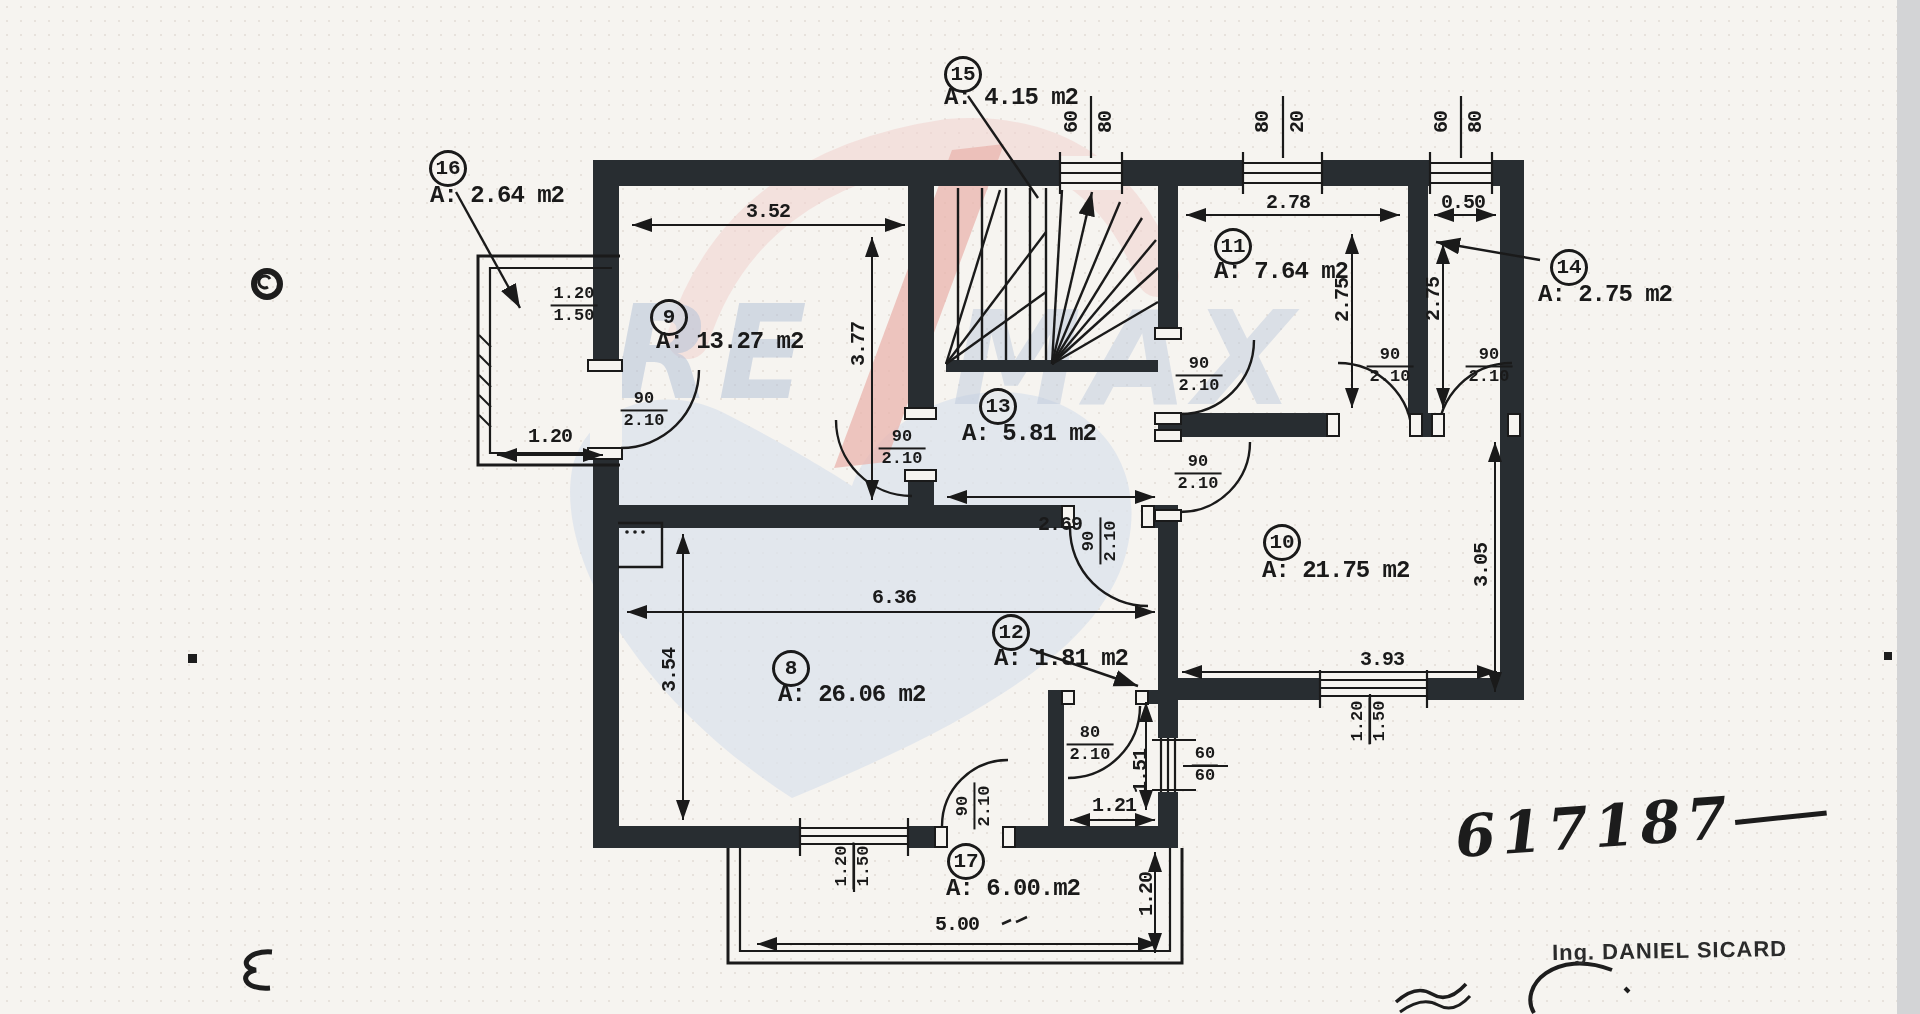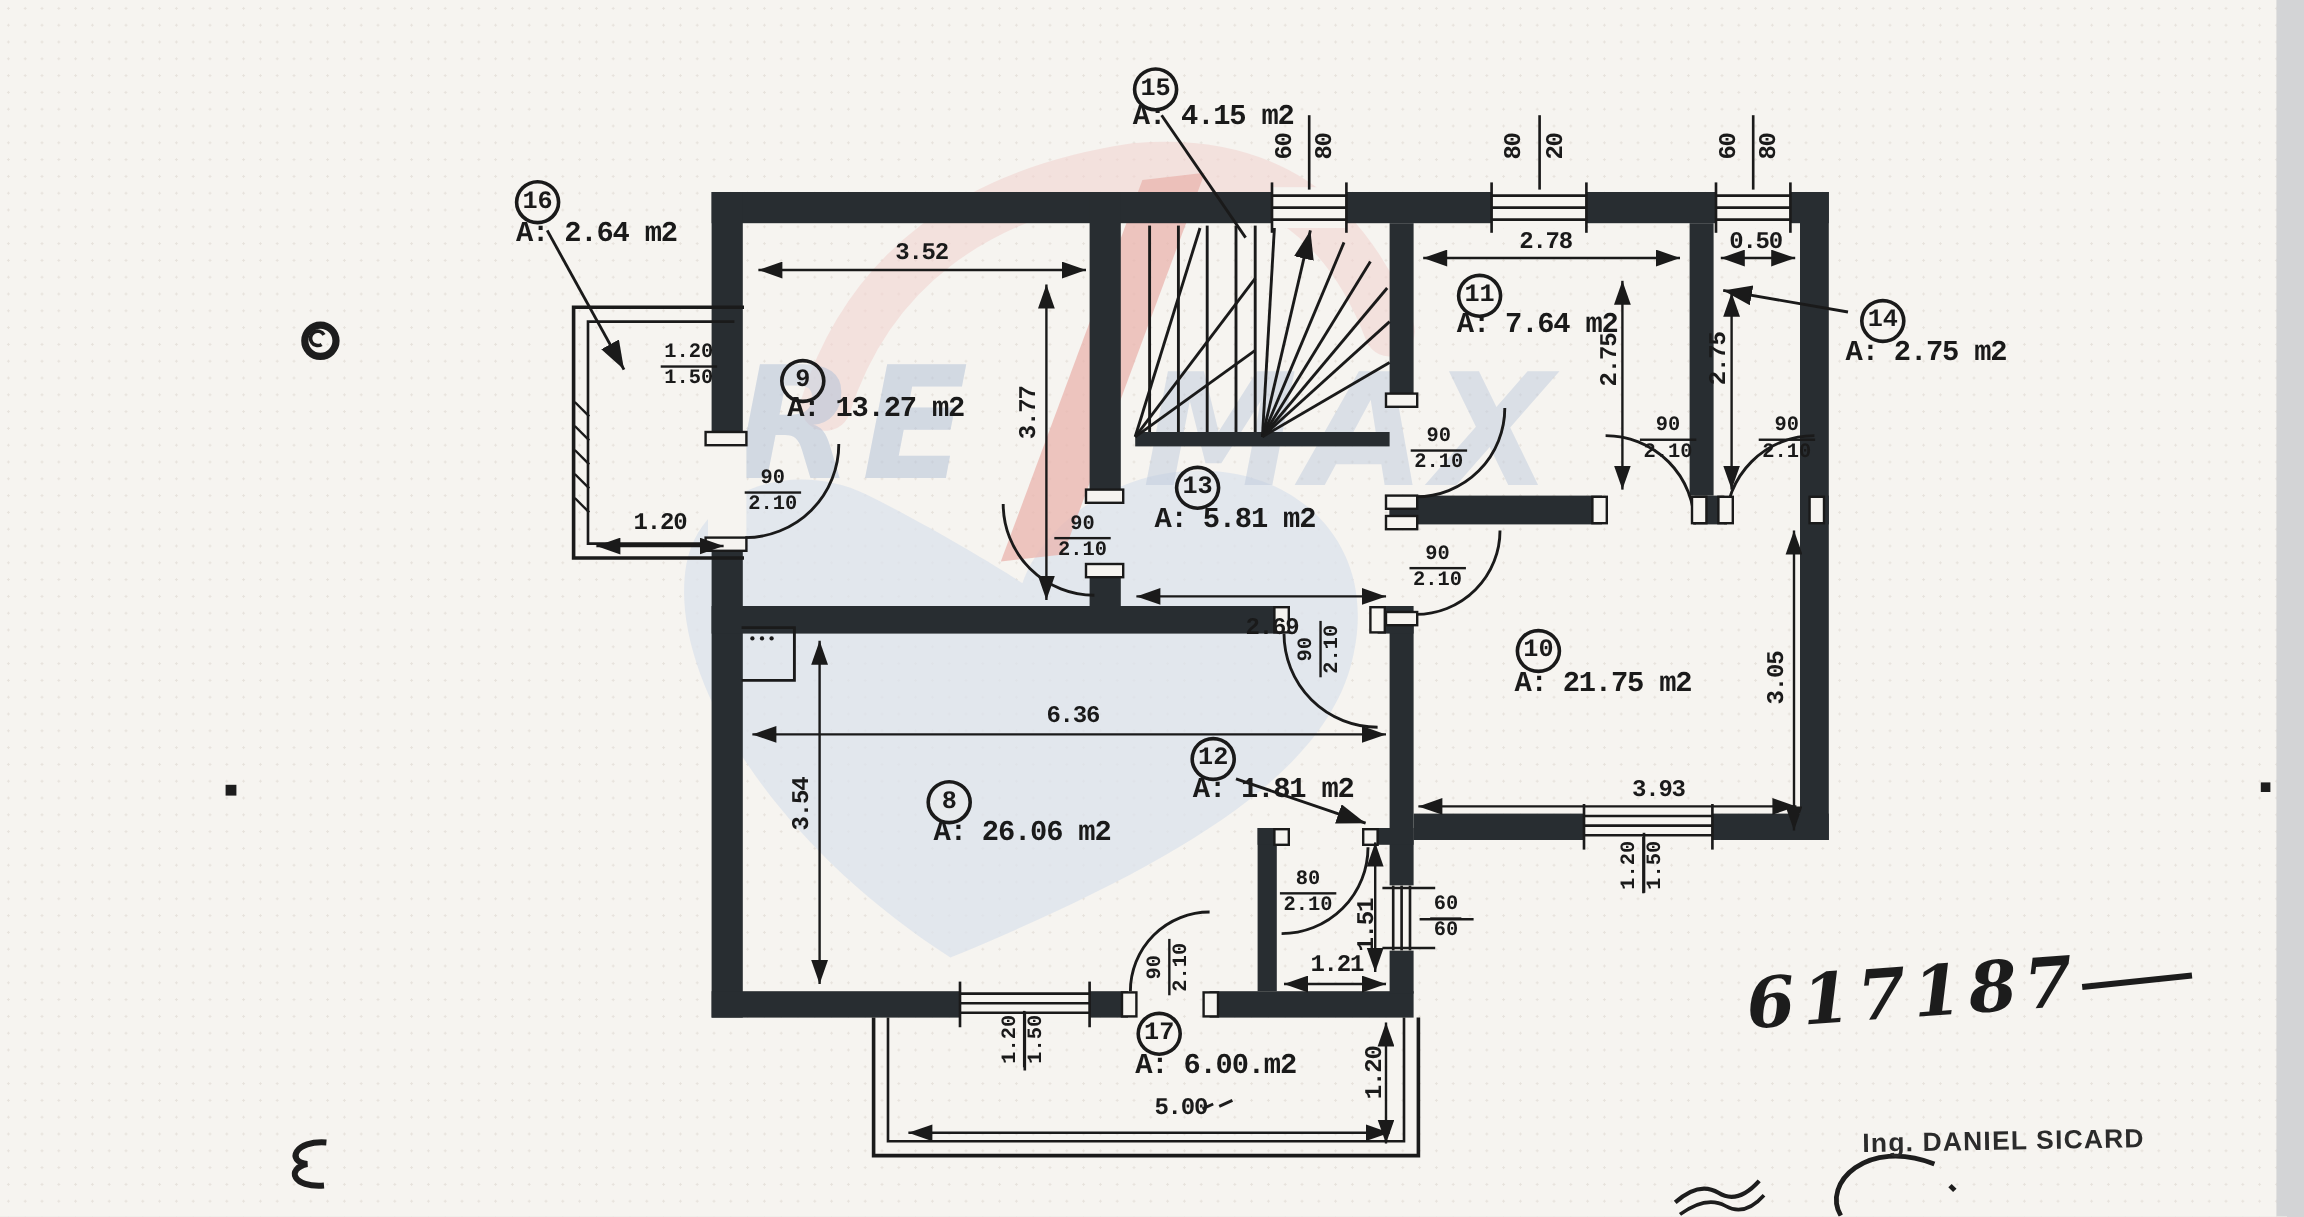--- a/index.html
+++ b/index.html
@@ -291,21 +291,21 @@
       <div class="lbl area" style="left: 778px; top: 681px;">A: 26.06 m2</div>
       <div class="circ" style="left: 947px; top: 843px;">17</div>
       <div class="lbl area" style="left: 946px; top: 875px;">A: 6.00.m2</div>
       <div class="lbl dim" style="left: 768px; top: 211px; transform: translate(-50%, -50%);">3.52</div>
       <div class="lbl dim" style="left: 1288px; top: 202px; transform: translate(-50%, -50%);">2.78</div>
       <div class="lbl dim" style="left: 1463px; top: 202px; transform: translate(-50%, -50%);">0.50</div>
       <div class="lbl dim" style="left: 1060px; top: 484px; transform: translate(-50%, -50%); margin-top: 40px;">2.69</div>
       <div class="lbl dim" style="left: 894px; top: 597px; transform: translate(-50%, -50%);">6.36</div>
       <div class="lbl dim" style="left: 1346px; top: 659px; transform: translate(-50%, -50%); margin-left: 36px;">3.93</div>
       <div class="lbl dim" style="left: 1114px; top: 805px; transform: translate(-50%, -50%);">1.21</div>
-      <div class="lbl dim" style="left: 957px; top: 924px; transform: translate(-50%, -50%); margin-left: 27px;">5.00</div>
+      <div class="lbl dim" style="left: 957px; top: 924px; transform: translate(-50%, -50%);">5.00</div>
       <div class="lbl dim" style="left: 550px; top: 436px; transform: translate(-50%, -50%);">1.20</div>
       <div class="lbl dim" style="left: 858px; top: 344px; transform: translate(-50%, -50%) rotate(-90deg);">3.77</div>
       <div class="lbl dim" style="left: 1342px; top: 300px; transform: translate(-50%, -50%) rotate(-90deg);">2.75</div>
       <div class="lbl dim" style="left: 1433px; top: 299px; transform: translate(-50%, -50%) rotate(-90deg);">2.75</div>
       <div class="lbl dim" style="left: 669px; top: 670px; transform: translate(-50%, -50%) rotate(-90deg);">3.54</div>
       <div class="lbl dim" style="left: 1481px; top: 565px; transform: translate(-50%, -50%) rotate(-90deg);">3.05</div>
       <div class="lbl dim" style="left: 1140px; top: 771px; transform: translate(-50%, -50%) rotate(-90deg);">1.51</div>
       <div class="lbl dim" style="left: 1146px; top: 894px; transform: translate(-50%, -50%) rotate(-90deg);">1.20</div>
       <div class="lbl dim" style="left: 1071px; top: 122px; transform: translate(-50%, -50%) rotate(-90deg);">60</div>
       <div class="lbl dim" style="left: 1105px; top: 122px; transform: translate(-50%, -50%) rotate(-90deg);">80</div>

